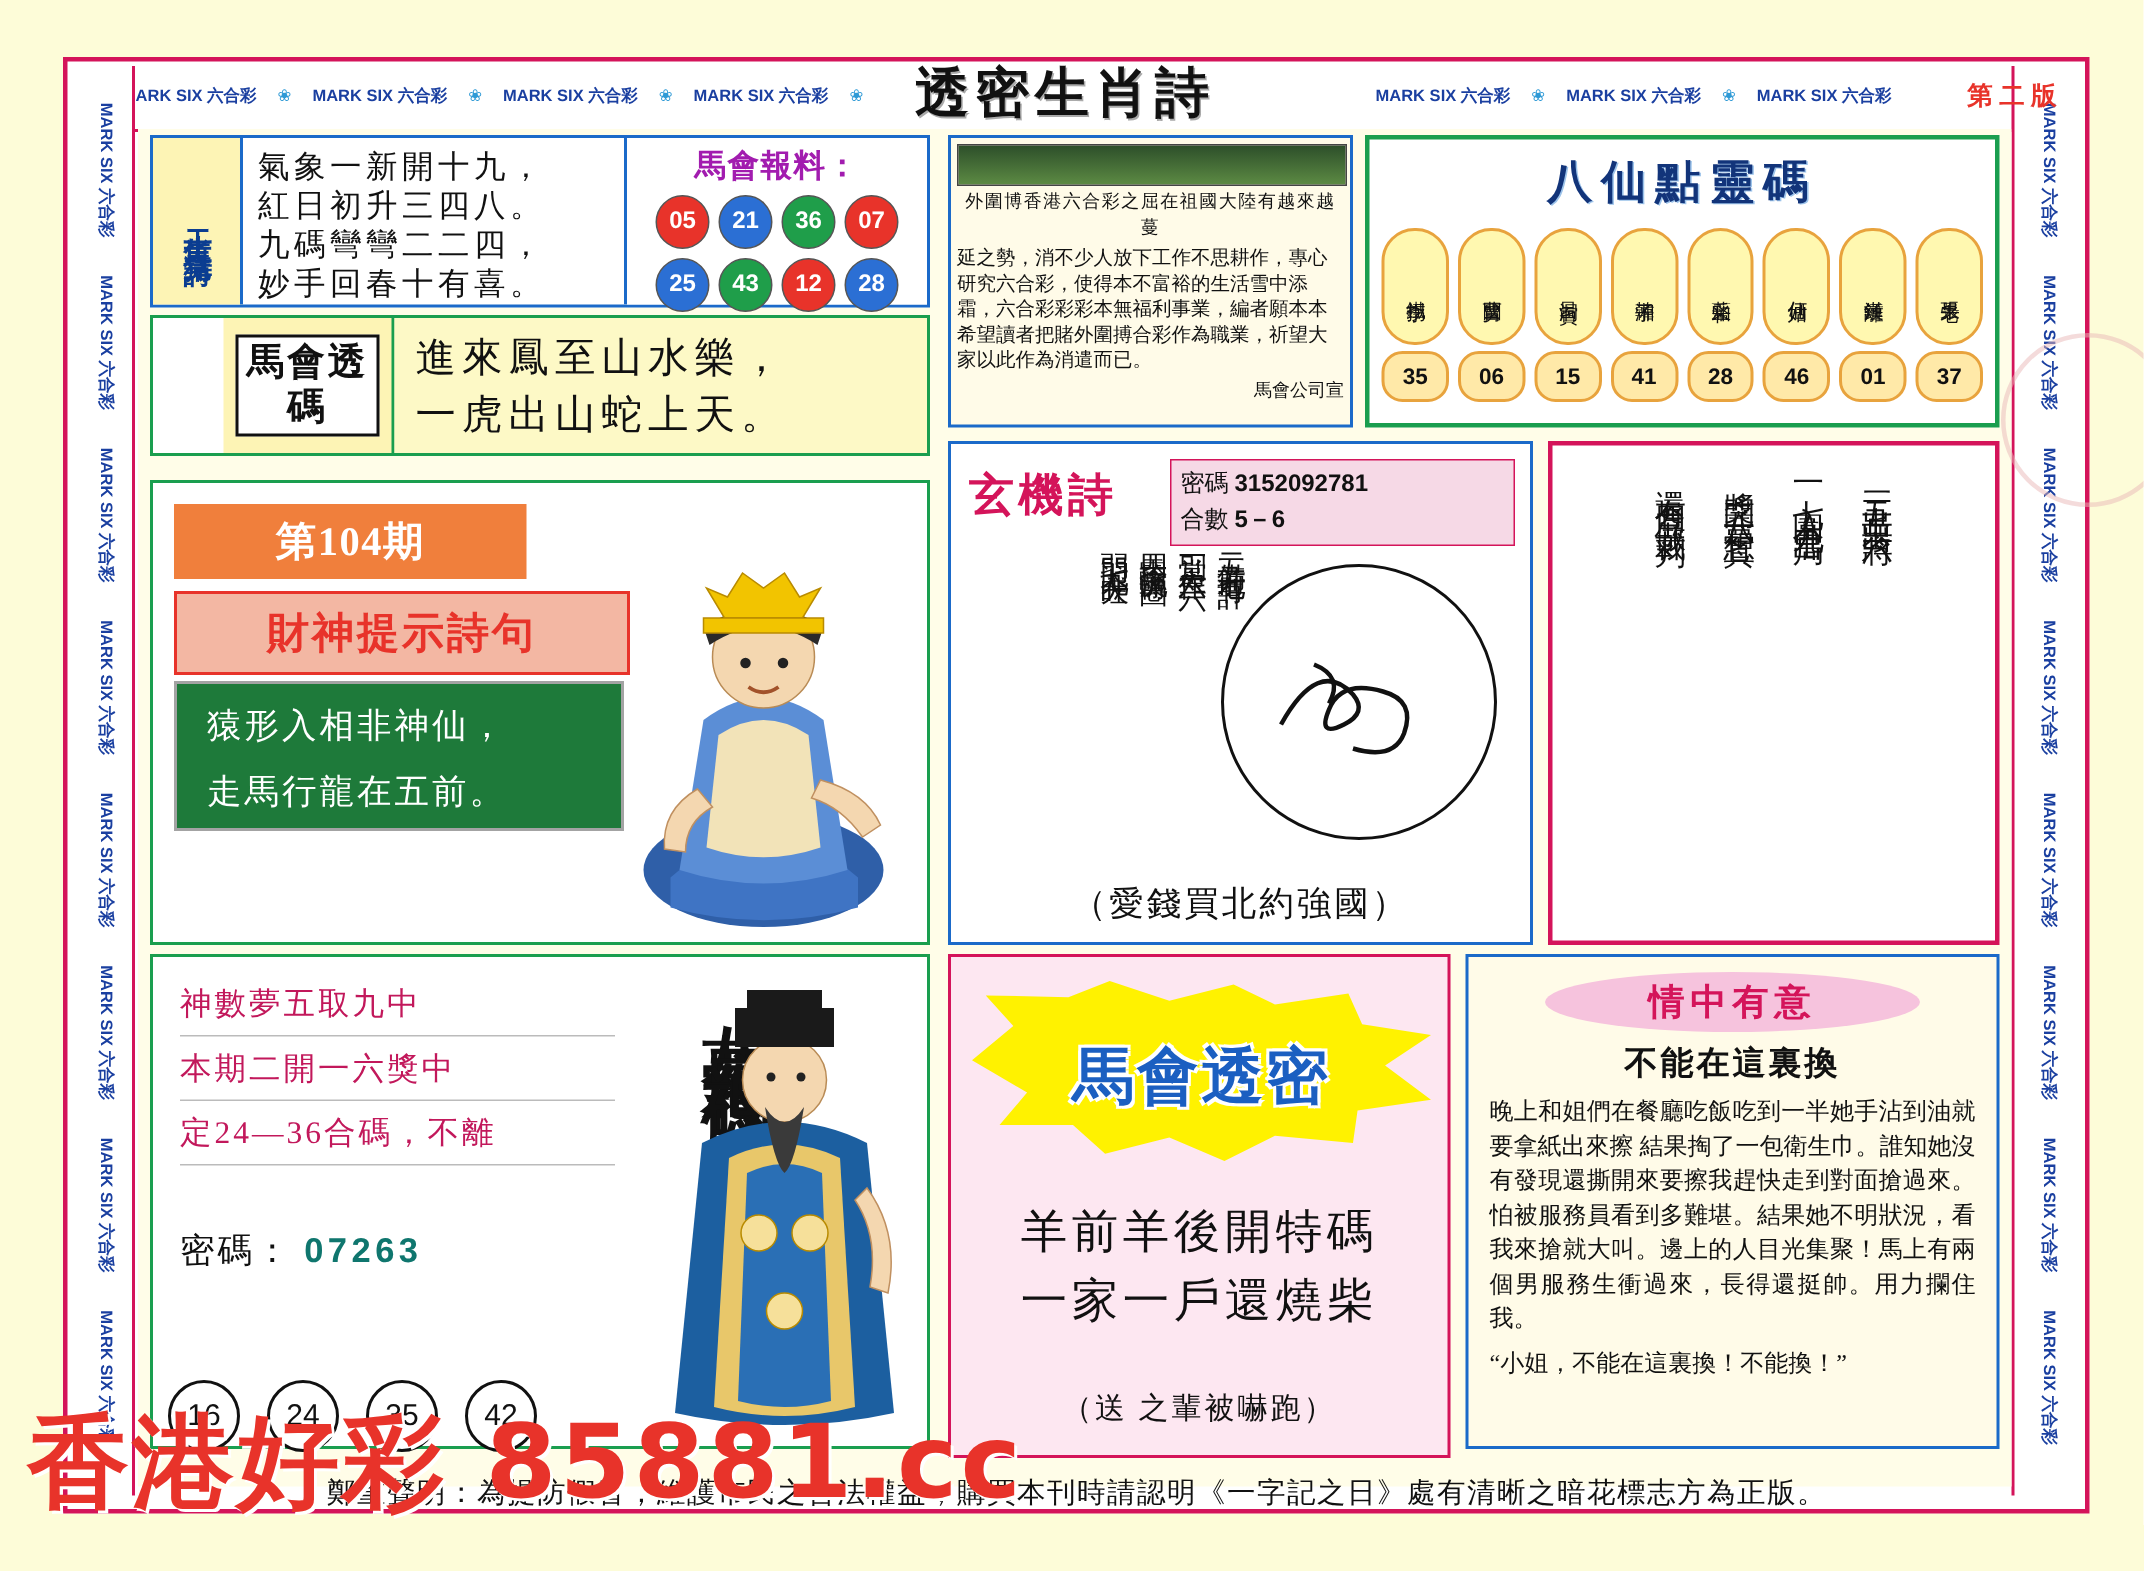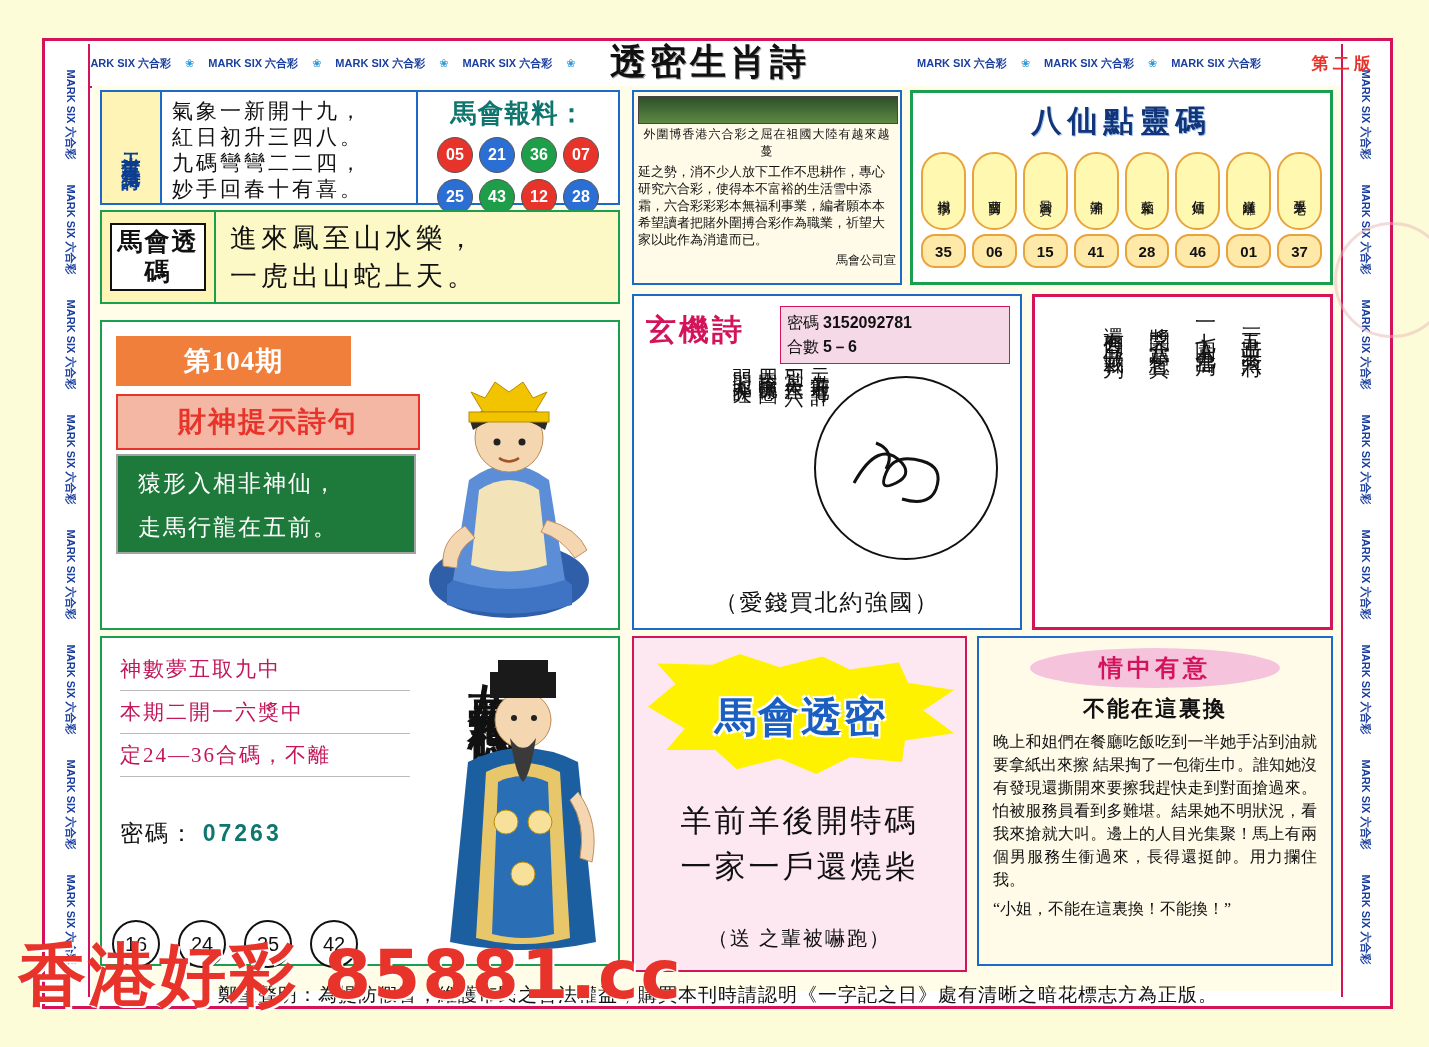--- a/index.html
+++ b/index.html
@@ -58,21 +58,21 @@
 
   .box{position:absolute;box-sizing:border-box;}
 
   
   #b-poem{left:8px;top:4px;width:520px;height:115px;border:2px solid #1b6ac9;background:#ffffff;display:flex;}
   .poem-left{width:58px;background:#fdf4b5;border-right:2px solid #1b6ac9;display:flex;align-items:center;justify-content:center;}
   .poem-left .v{writing-mode:vertical-rl;font-size:19px;font-weight:bold;color:#0b3d91;line-height:26px;letter-spacing:2px;}
   .poem-body{flex:1;padding:6px 8px 0 10px;}
   .poem-line{font-size:21px;color:#111;letter-spacing:3px;line-height:26px;}
   .poem-right{width:200px;background:#fff;border-left:2px solid #1b6ac9;}
-  .mh-title{font-size:26px;font-weight:bold;color:#0f766e;text-align:center;padding-top:4px;letter-spacing:1px;}
+  .mh-title{font-size:21px;font-weight:bold;color:#a21caf;text-align:center;padding-top:4px;letter-spacing:1px;}
   .balls{display:flex;gap:6px;justify-content:center;margin-top:6px;}
   .ball{
     width:34px;height:34px;border-radius:50%;
     font-family:"Liberation Sans", sans-serif;
     font-size:16px;font-weight:bold;color:#fff;
     display:flex;align-items:center;justify-content:center;
     border:1px solid #555;
   }
   .ball.red{background:#e8332a;}
   .ball.blue{background:#2b6fd4;}
@@ -96,21 +96,21 @@
     display:flex;align-items:center;justify-content:center;
   }
   .imm .name span{writing-mode:vertical-rl;font-size:13px;color:#111;letter-spacing:1px;}
   .imm .num{
     margin-top:4px;height:30px;background:#ffe9a8;border:2px solid #e8a33d;border-radius:14px;
     display:flex;align-items:center;justify-content:center;
     font-family:"Liberation Sans", sans-serif;font-size:15px;font-weight:bold;color:#111;
   }
 
   
-  #b-mahui{left:8px;top:124px;width:520px;height:94px;border:2px solid #1a9e4f;background:#ffffff;display:flex;}
+  #b-mahui{left:8px;top:124px;width:520px;height:94px;border:2px solid #1a9e4f;background:#ffffff;display:flex;padding-left:47px;}
   .mahui-tag{width:112px;background:#fdf4b5;border-right:2px solid #1a9e4f;display:flex;align-items:center;justify-content:center;}
   .mahui-tag .tg{
     width:92px;border:2px solid #111;background:#fff;text-align:center;
     font-size:25px;font-weight:bold;line-height:30px;color:#111;letter-spacing:2px;padding:2px 0;
   }
   .mahui-body{flex:1;background:#fdf9c6;display:flex;flex-direction:column;justify-content:center;padding-left:14px;}
   .mahui-body .l{font-size:27px;letter-spacing:4px;color:#111;line-height:38px;}
 
   
   #b-caishen{left:8px;top:234px;width:520px;height:310px;border:2px solid #1a9e4f;background:#ffffff;}

